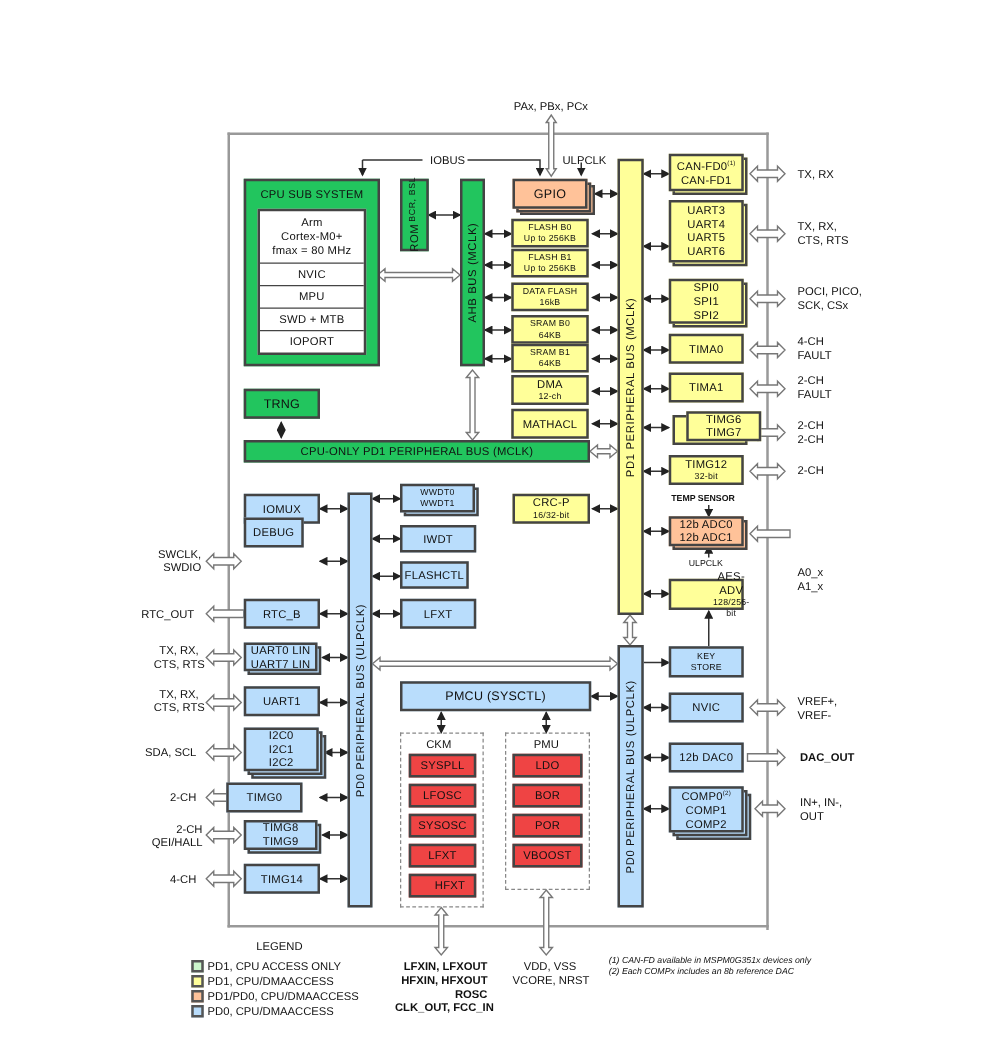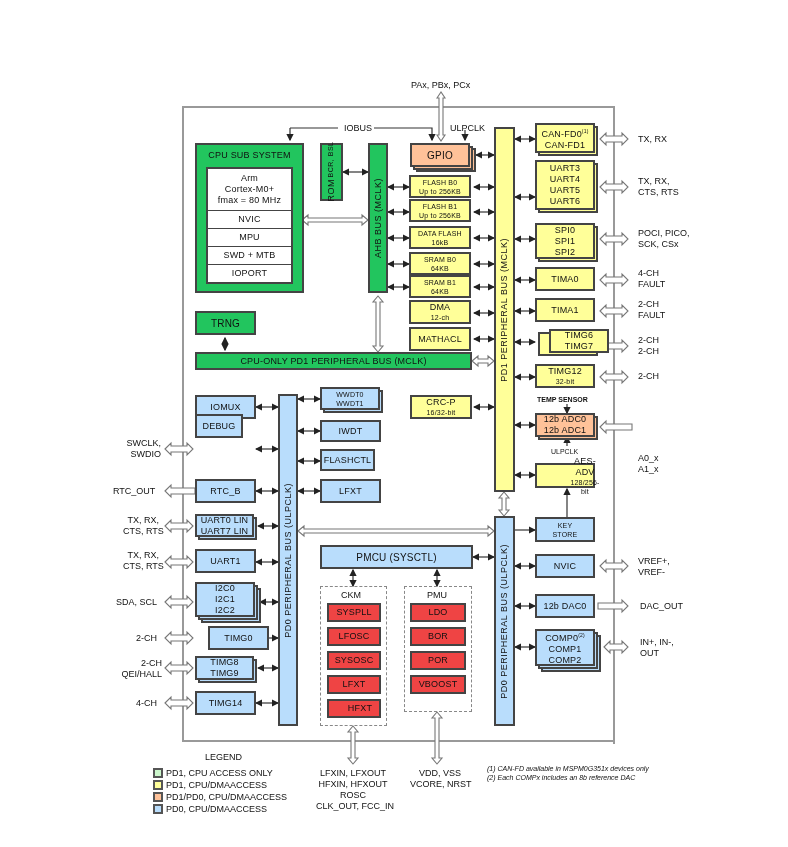--- a/index.html
+++ b/index.html
@@ -280,21 +280,21 @@
   <span class="vtext">PD0 PERIPHERAL BUS (ULPCLK)</span>
 </div>
 <div class="box blue small" style="left:535px;top:517px;width:60px;height:25px;">
   <div>KEY</div>
     <div>STORE</div>
 </div>
 <div class="box blue" style="left:535px;top:554px;width:60px;height:24px;">NVIC</div>
 <div class="lbl" style="left:638px;top:556px;">VREF+,
 VREF-</div>
 <div class="box blue" style="left:535px;top:594px;width:60px;height:24px;">12b DAC0</div>
-<div class="lbl" style="left:640px;top:601px;">DAC_OUT</div>
+<div class="lbl" style="left:640px;top:601px;font-weight:bold;">DAC_OUT</div>
 <div class="sh blue" style="left:541px;top:635px;width:60px;height:37px;"></div>
 <div class="sh blue" style="left:538px;top:632px;width:60px;height:37px;"></div>
 <div class="box blue" style="left:535px;top:629px;width:60px;height:37px;">
   <div><span>COMP0</span><sup style="font-size:5px;">(2)</sup></div>
   <div>COMP1</div>
   <div>COMP2</div>
 </div>
 <div class="lbl" style="left:640px;top:637px;">IN+, IN-,
 OUT</div>
 
@@ -323,21 +323,21 @@
 
 <div class="sh blue" style="left:201px;top:588px;width:60px;height:35px;"></div>
 <div class="sh blue" style="left:198px;top:585px;width:60px;height:35px;"></div>
 <div class="box blue" style="left:195px;top:582px;width:60px;height:35px;">
   <div>I2C0</div>
   <div>I2C1</div>
   <div>I2C2</div>
 </div>
 <div class="lbl" style="left:116px;top:597px;">SDA, SCL</div>
 
-<div class="box blue" style="left:208px;top:626px;width:61px;height:24px;">TIMG0</div>
+<div class="box blue" style="left:181px;top:626px;width:61px;height:24px;">TIMG0</div>
 <div class="lbl" style="left:136px;top:633px;">2-CH</div>
 
 <div class="sh blue" style="left:198px;top:659px;width:59px;height:24px;"></div>
 <div class="box blue" style="left:195px;top:656px;width:59px;height:24px;">
   <div>TIMG8</div>
     <div>TIMG9</div>
 </div>
 <div class="lbl" style="left:120px;top:658px;text-align:right;width:42px;">2-CH
 QEI/HALL</div>
 
@@ -355,21 +355,21 @@
 
 <div class="box blue" style="left:320px;top:545px;width:153px;height:24px;font-size:10px;">PMCU (SYSCTL)</div>
 
 <div class="dashed" style="left:320px;top:586px;width:67px;height:140px;"></div>
 <div class="lbl" style="left:341px;top:590px;">CKM</div>
 <div class="box white" style="left:327px;top:603px;width:54px;height:19px;">SYSPLL</div>
 <div class="box white" style="left:327px;top:627px;width:54px;height:19px;">LFOSC</div>
 <div class="box white" style="left:327px;top:651px;width:54px;height:19px;">SYSOSC</div>
 <div class="box white" style="left:327px;top:675px;width:54px;height:19px;">LFXT</div>
 <div class="box white" style="left:327px;top:699px;width:54px;height:19px;padding-left:12px;">HFXT</div>
-<div class="lbl" style="left:316px;top:768px;text-align:center;width:74px;">LFXIN, LFXOUT
+<div class="lbl" style="left:316px;top:768px;text-align:right;width:74px;font-weight:bold;">LFXIN, LFXOUT
 HFXIN, HFXOUT
 ROSC
 CLK_OUT, FCC_IN</div>
 
 <div class="dashed" style="left:404px;top:586px;width:68px;height:126px;"></div>
 <div class="lbl" style="left:427px;top:590px;">PMU</div>
 <div class="box white" style="left:410px;top:603px;width:56px;height:19px;">LDO</div>
 <div class="box white" style="left:410px;top:627px;width:56px;height:19px;">BOR</div>
 <div class="box white" style="left:410px;top:651px;width:56px;height:19px;">POR</div>
 <div class="box white" style="left:410px;top:675px;width:56px;height:19px;">VBOOST</div>

